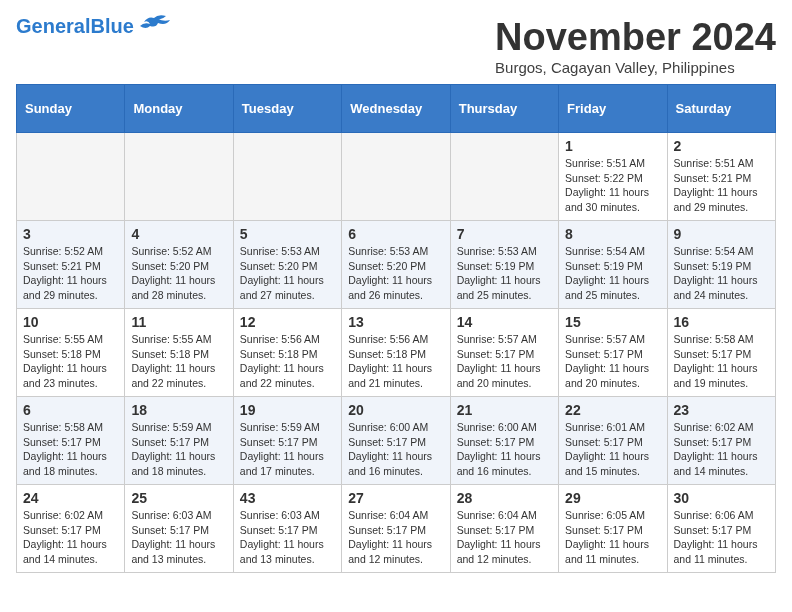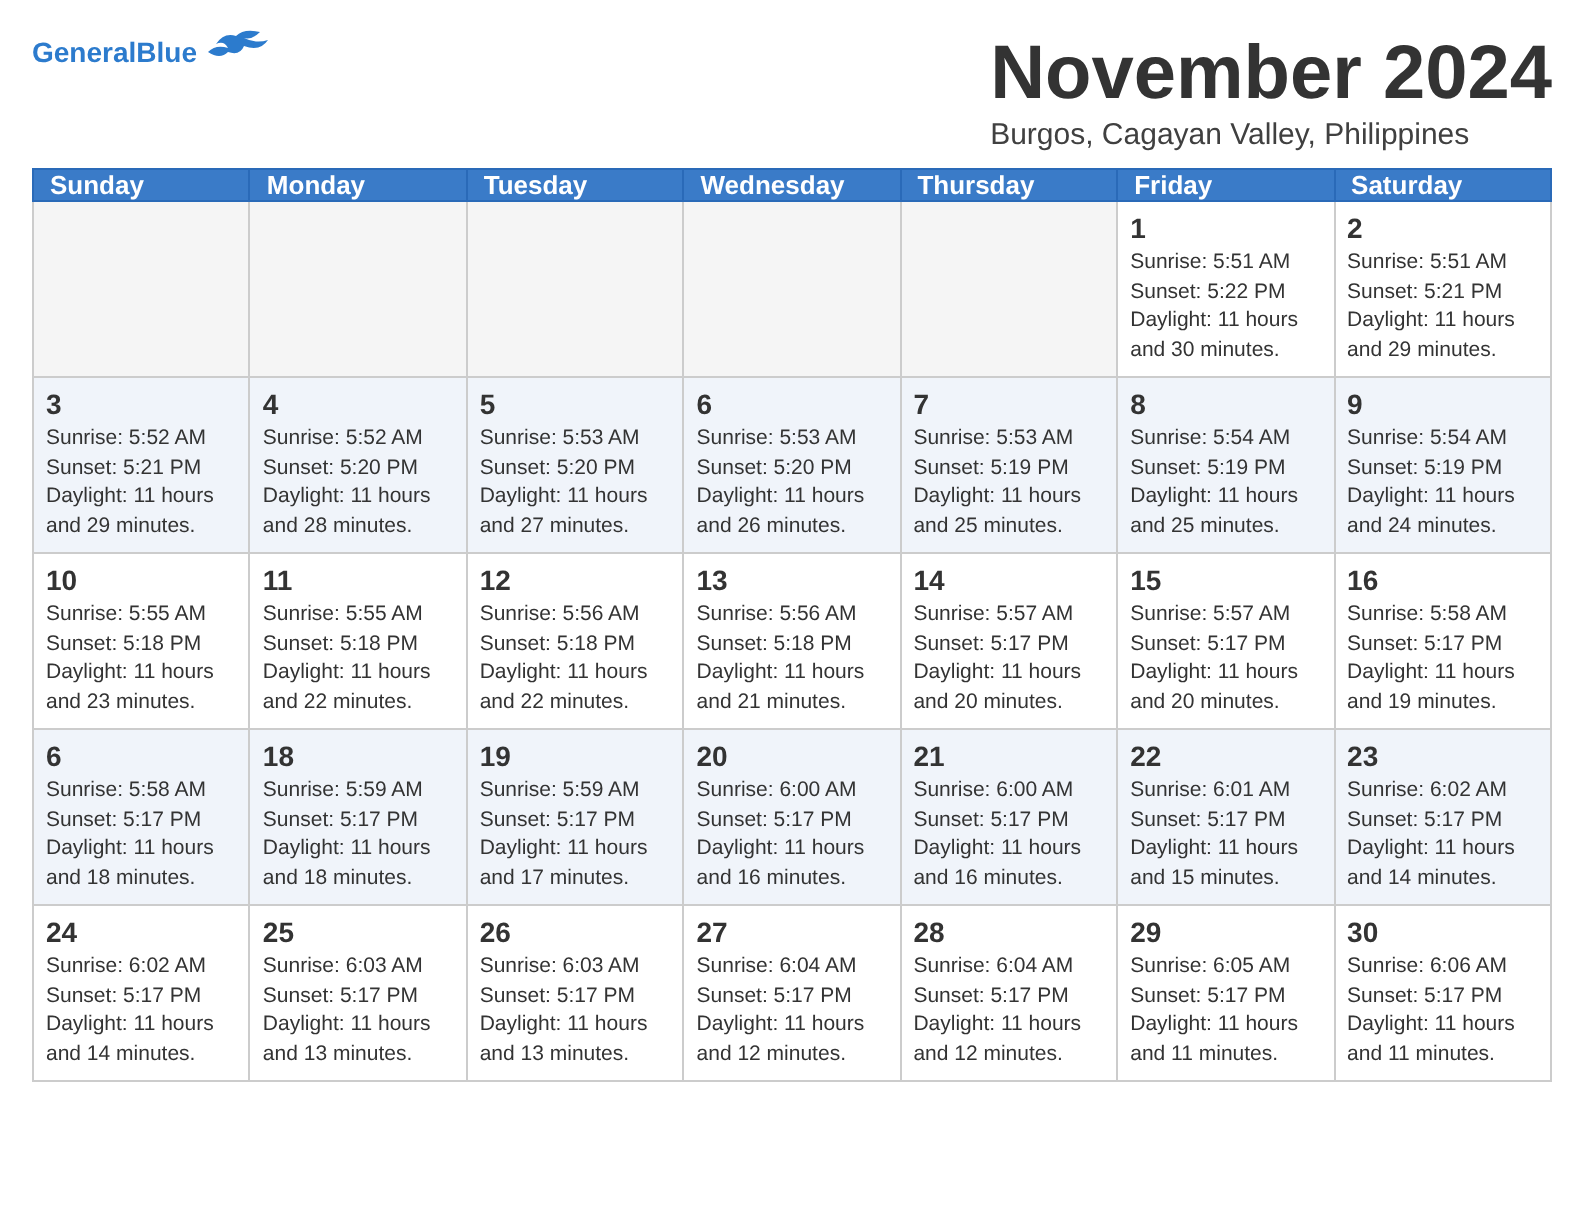--- a/index.html
+++ b/index.html
@@ -16,21 +16,21 @@
       align-items: flex-start;
       margin-bottom: 8px;
     }
     .logo {
       display: flex;
       flex-direction: column;
       align-items: flex-start;
       width: 120px;
     }
     .logo-text {
-      font-size: 14px;
+      font-size: 20px;
       font-weight: bold;
       color: #333;
       line-height: 1;
     }
     .logo-text span { color: #2c7bcd; }
     .title-section {
       text-align: left;
     }
     .month-title {
       font-size: 38px;
@@ -43,21 +43,21 @@
     }
     .calendar {
       width: 100%;
       border-collapse: collapse;
       table-layout: fixed;
     }
     .calendar th {
       background: #3a7bc8;
       color: #fff;
       text-align: left;
-      padding: 0 8px;
+      padding: 16px 8px;
       font-size: 13px;
       font-weight: bold;
       border: 1px solid #2a6ab8;
     }
     .calendar td {
       border: 1px solid #ccc;
       vertical-align: top;
       padding: 5px 6px;
       font-size: 10.5px;
       color: #333;
@@ -148,20 +148,20 @@
         <td class="alt-row"><span class="day-number">18</span><span class="day-info">Sunrise: 5:59 AM<br>Sunset: 5:17 PM<br>Daylight: 11 hours and 18 minutes.</span></td>
         <td class="alt-row"><span class="day-number">19</span><span class="day-info">Sunrise: 5:59 AM<br>Sunset: 5:17 PM<br>Daylight: 11 hours and 17 minutes.</span></td>
         <td class="alt-row"><span class="day-number">20</span><span class="day-info">Sunrise: 6:00 AM<br>Sunset: 5:17 PM<br>Daylight: 11 hours and 16 minutes.</span></td>
         <td class="alt-row"><span class="day-number">21</span><span class="day-info">Sunrise: 6:00 AM<br>Sunset: 5:17 PM<br>Daylight: 11 hours and 16 minutes.</span></td>
         <td class="alt-row"><span class="day-number">22</span><span class="day-info">Sunrise: 6:01 AM<br>Sunset: 5:17 PM<br>Daylight: 11 hours and 15 minutes.</span></td>
         <td class="alt-row"><span class="day-number">23</span><span class="day-info">Sunrise: 6:02 AM<br>Sunset: 5:17 PM<br>Daylight: 11 hours and 14 minutes.</span></td>
       </tr>
       <tr>
         <td><span class="day-number">24</span><span class="day-info">Sunrise: 6:02 AM<br>Sunset: 5:17 PM<br>Daylight: 11 hours and 14 minutes.</span></td>
         <td><span class="day-number">25</span><span class="day-info">Sunrise: 6:03 AM<br>Sunset: 5:17 PM<br>Daylight: 11 hours and 13 minutes.</span></td>
-        <td><span class="day-number">26</span><span class="day-info">Sunrise: 6:03 AM<br>Sunset: 5:17 PM<br>Daylight: 11 hours and 13 minutes.</span></td>
+        <td><span class="day-number">43</span><span class="day-info">Sunrise: 6:03 AM<br>Sunset: 5:17 PM<br>Daylight: 11 hours and 13 minutes.</span></td>
         <td><span class="day-number">27</span><span class="day-info">Sunrise: 6:04 AM<br>Sunset: 5:17 PM<br>Daylight: 11 hours and 12 minutes.</span></td>
         <td><span class="day-number">28</span><span class="day-info">Sunrise: 6:04 AM<br>Sunset: 5:17 PM<br>Daylight: 11 hours and 12 minutes.</span></td>
         <td><span class="day-number">29</span><span class="day-info">Sunrise: 6:05 AM<br>Sunset: 5:17 PM<br>Daylight: 11 hours and 11 minutes.</span></td>
         <td><span class="day-number">30</span><span class="day-info">Sunrise: 6:06 AM<br>Sunset: 5:17 PM<br>Daylight: 11 hours and 11 minutes.</span></td>
       </tr>
     </tbody>
 </table>
 
 </body></html>

